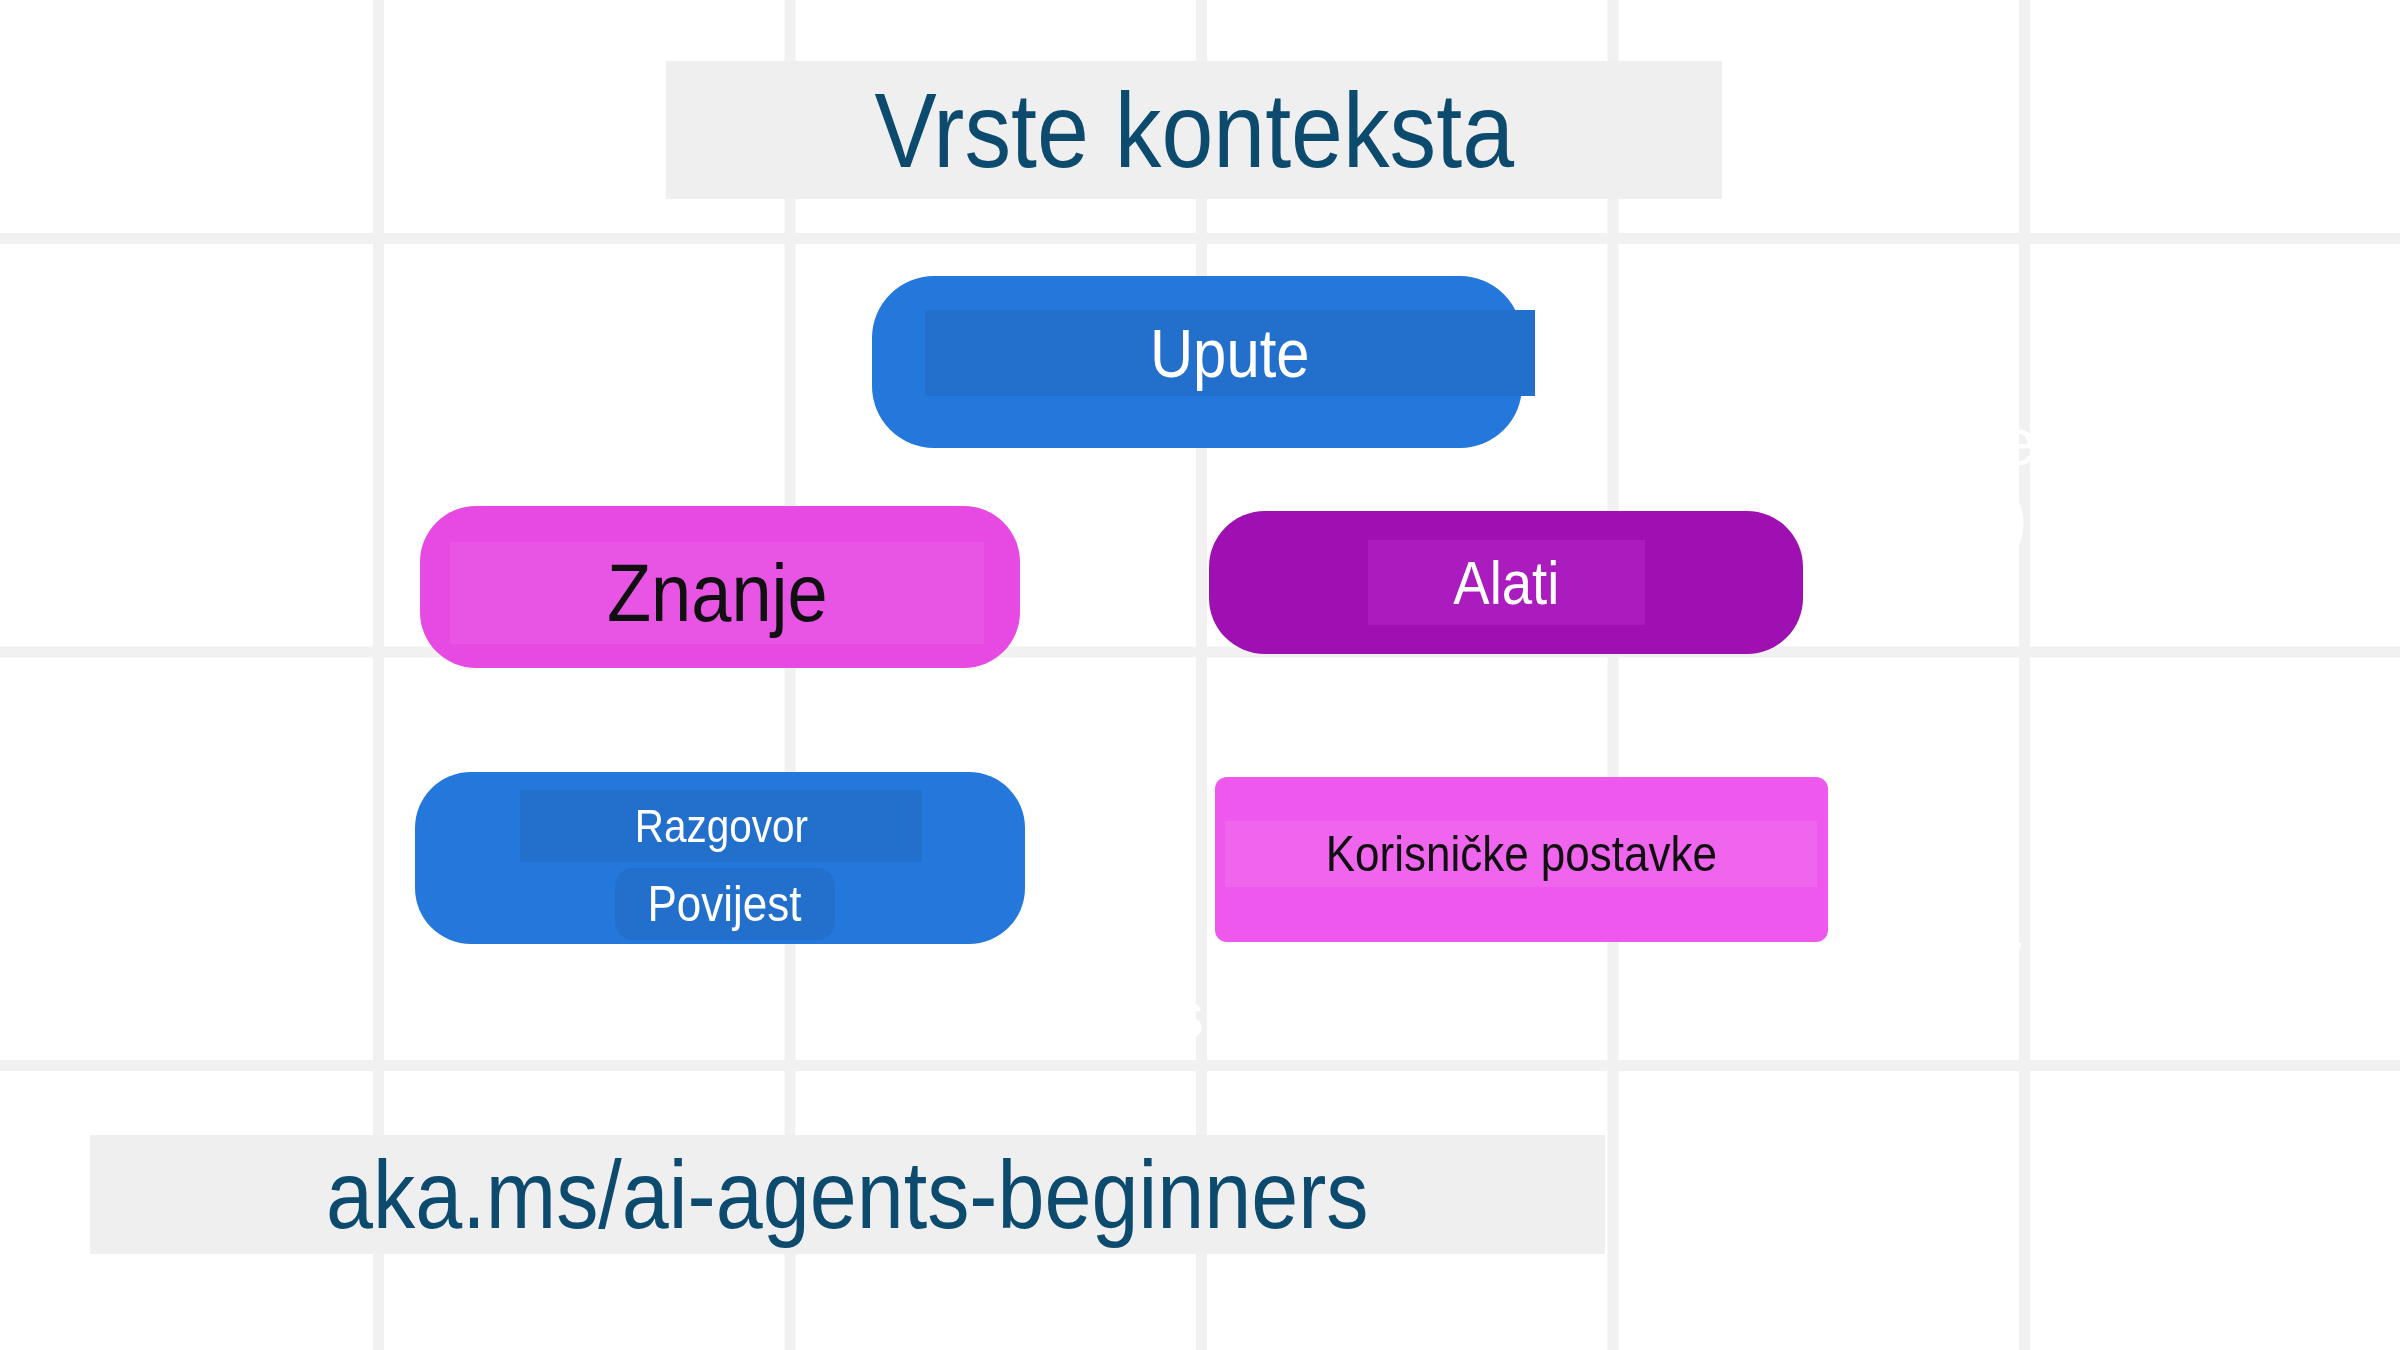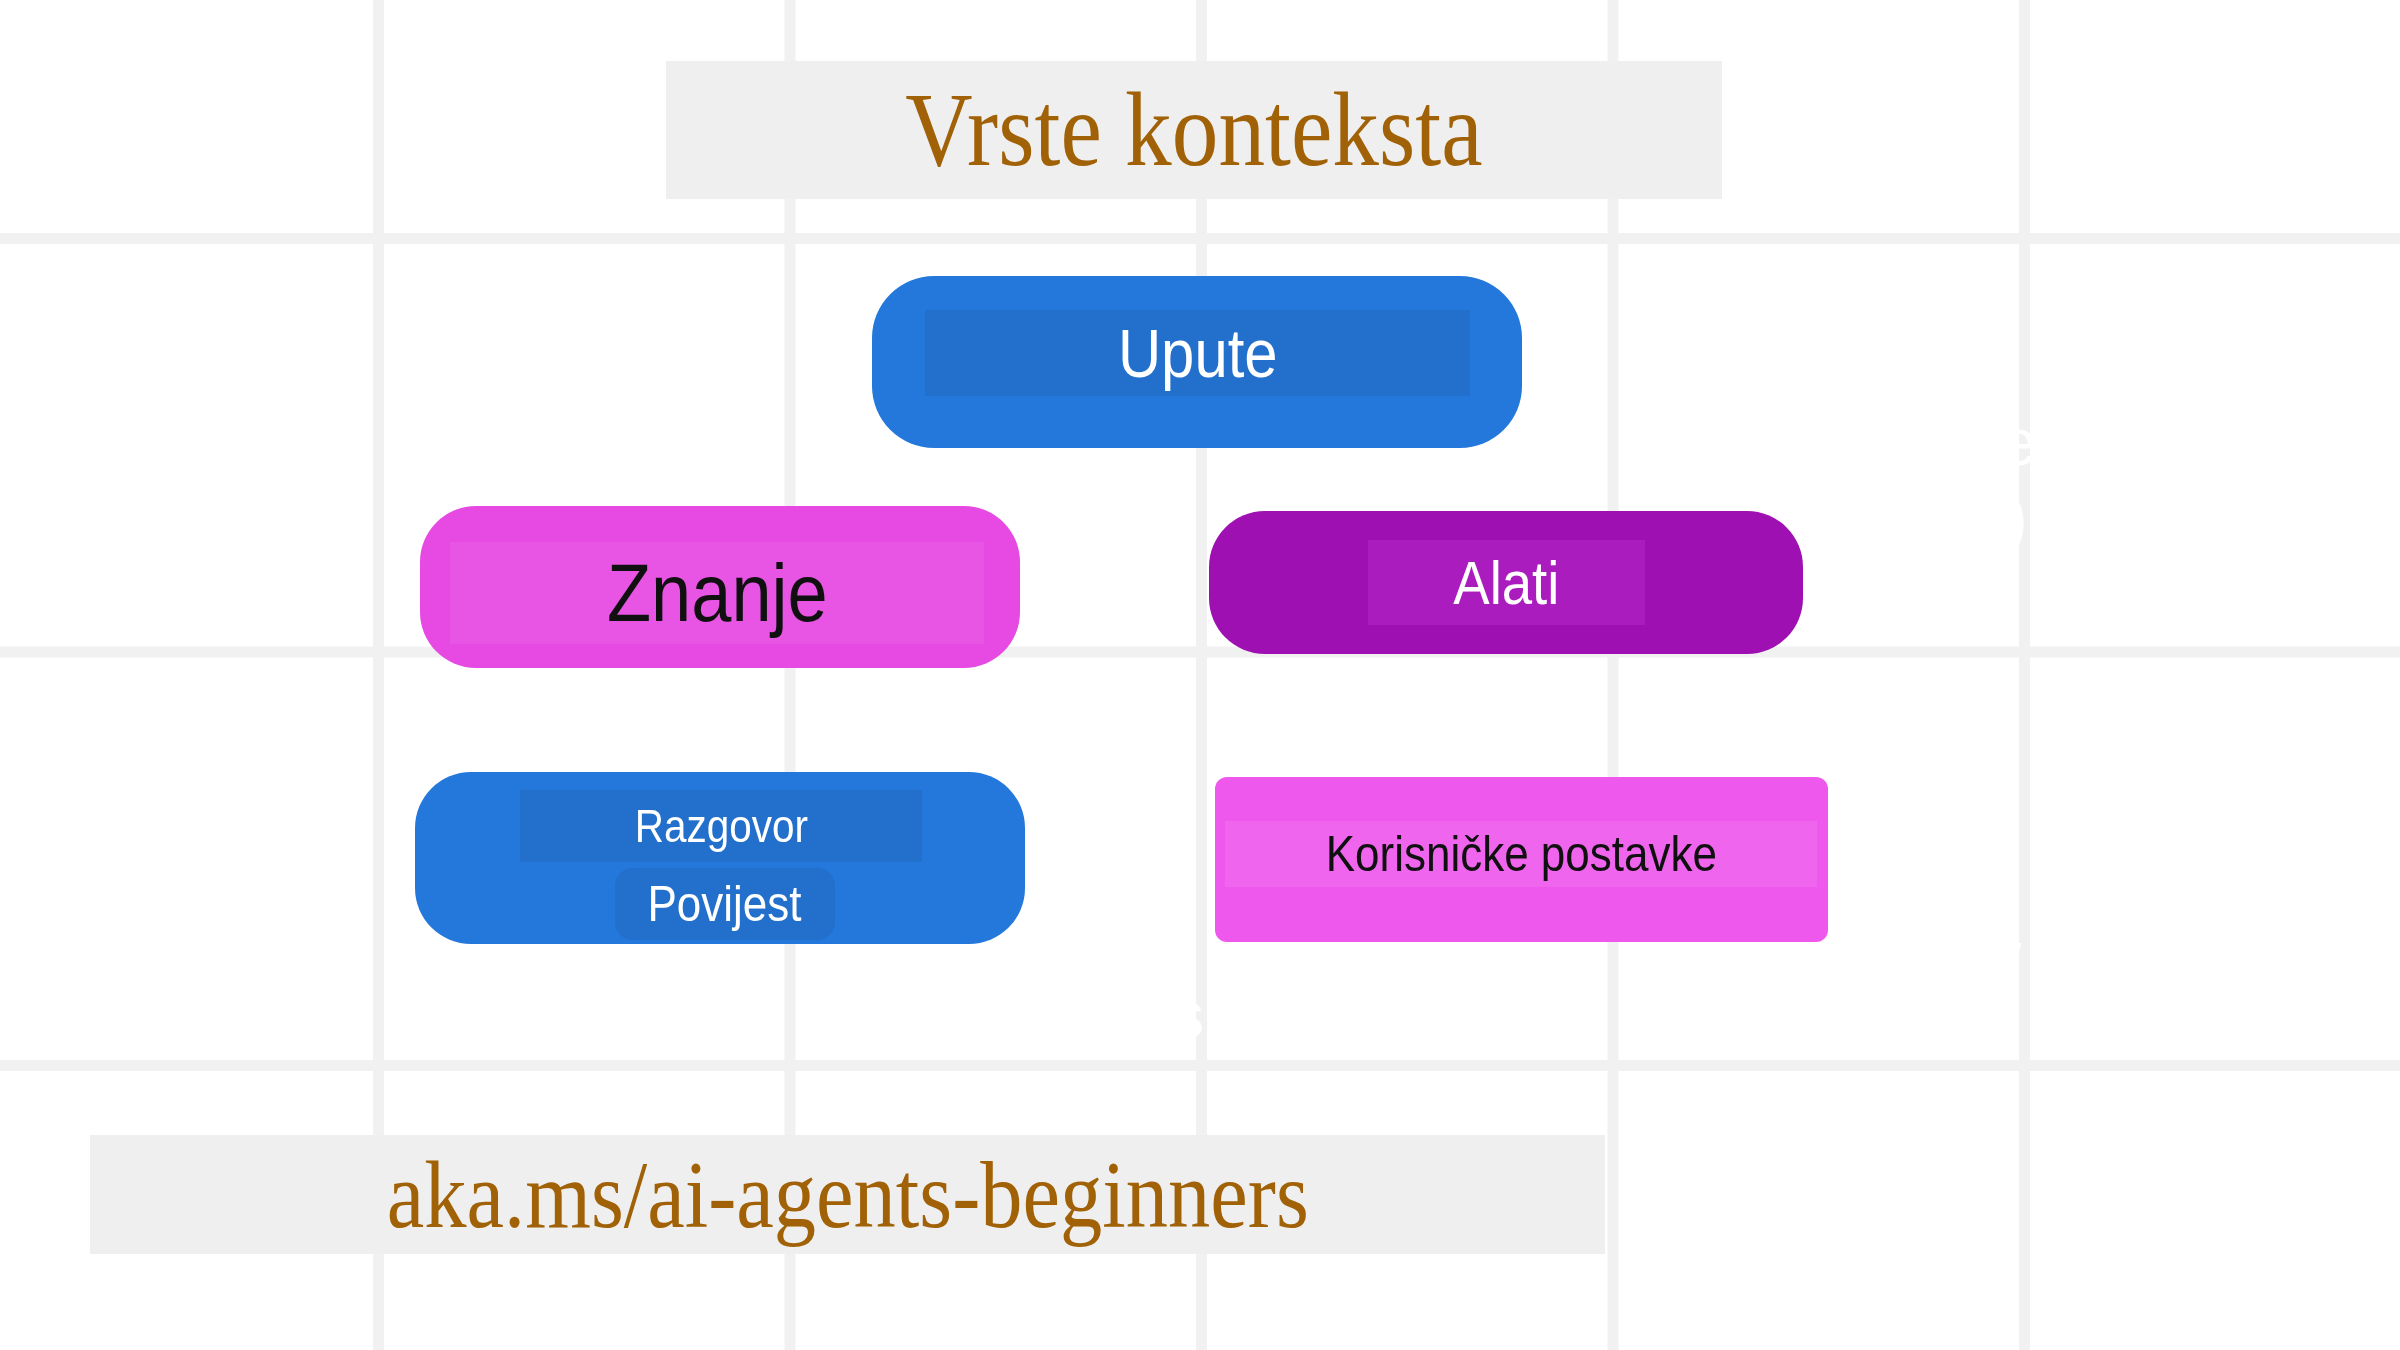--- a/index.html
+++ b/index.html
@@ -15,33 +15,32 @@
       linear-gradient(to right, #f1f1f1 0px, #f1f1f1 11px, rgba(0,0,0,0) 11px),
       linear-gradient(to bottom, #f1f1f1 0px, #f1f1f1 11px, rgba(0,0,0,0) 11px);
     background-size: 411.5px 100%, 100% 413.5px;
     background-position: 373px 0px, 0px 233px;
     background-repeat: repeat;
   }
   .txt { display:inline-block; transform:scaleX(0.88); transform-origin:50% 50%; white-space:nowrap; }
   .graybox {
     position:absolute; background:#efefef;
     display:flex; align-items:center; justify-content:center;
-    color:#a16207;
-    font-family:Liberation Serif, serif;
+    color:#0c4a6e;
   }
   #titlebox { left:666px; top:61px; width:1056px; height:138px; }
   #titlebox .txt { font-size:106px; }
   #footerbox { left:90px; top:1135px; width:1515px; height:119px; }
   #footerbox .txt { font-size:96px; }
 
   .pill { position:absolute; }
   .hl { position:absolute; display:flex; align-items:center; justify-content:center; }
 
   #pill-upute { left:872px; top:276px; width:650px; height:172px; background:#2478db; border-radius:62px; }
-  #pill-upute .hl { left:53px; top:34px; width:545px; height:86px; background:#226fcc; }
+  #pill-upute .hl { left:53px; top:34px; width:610px; height:86px; background:#226fcc; }
   #pill-upute .txt { font-size:68px; color:#ffffff; }
 
   #pill-znanje { left:420px; top:506px; width:600px; height:162px; background:#e64ae3; border-radius:56px; }
   #pill-znanje .hl { left:30px; top:36px; width:534px; height:102px; background:#e855e5; }
   #pill-znanje .txt { font-size:82px; color:#101010; }
 
   #pill-alati { left:1209px; top:511px; width:594px; height:143px; background:#9e10b1; border-radius:56px; }
   #pill-alati .hl { left:159px; top:29px; width:277px; height:85px; background:#ab1cbe; }
   #pill-alati .txt { font-size:62px; color:#ffffff; }
 

